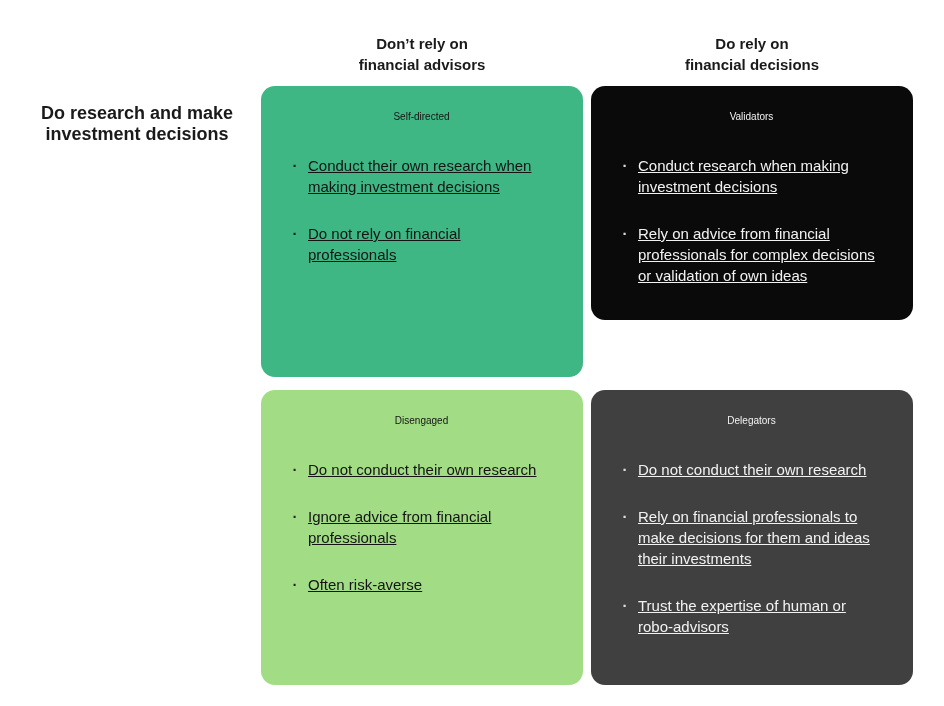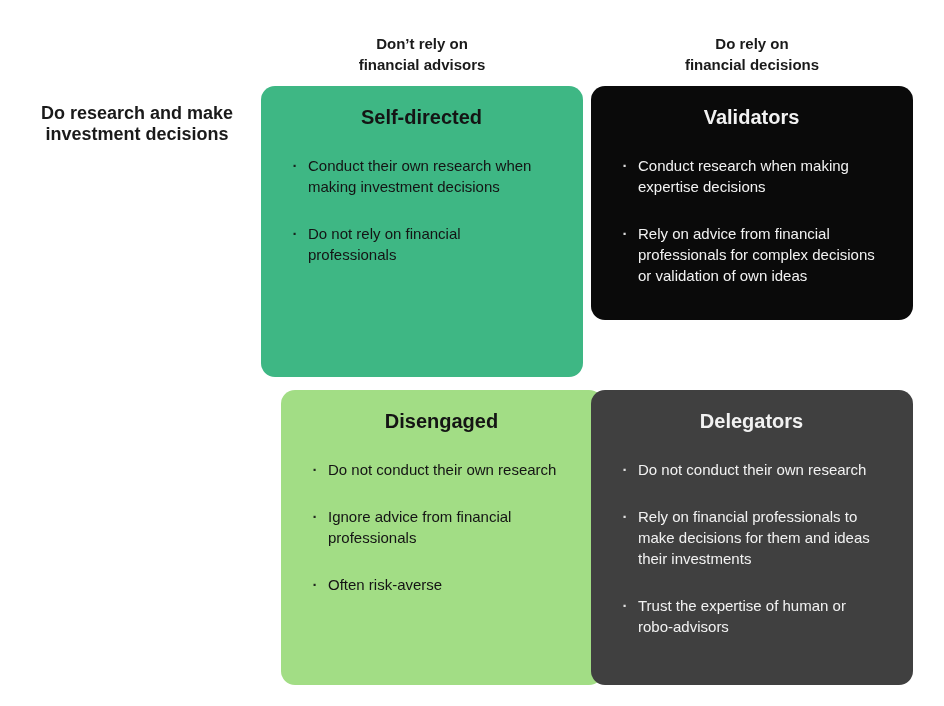--- a/index.html
+++ b/index.html
@@ -49,28 +49,28 @@
 
   
   .card {
     position: absolute;
     width: 322px;
     border-radius: 14px;
     padding: 16px 18px 16px 17px;
   }
   .card.tl { left: 253px; top: 78px;  height: 291px; }
   .card.tr { left: 583px; top: 78px;  height: 234px; }
-  .card.bl { left: 253px; top: 382px; height: 295px; margin-left: 20px; }
+  .card.bl { left: 253px; top: 382px; height: 295px; }
   .card.br { left: 583px; top: 382px; height: 295px; }
 
   .card-title {
     text-align: center;
-    font-size: 20px;
+    font-size: 10px;
     line-height: 22px;
-    font-weight: bold;
+    font-weight: normal;
     margin-bottom: 11px;
   }
 
   .bullets {
     list-style: none;
     display: flex;
     flex-direction: column;
     gap: 10px;
   }
   .bullet {
@@ -78,21 +78,21 @@
     align-items: flex-start;
     font-size: 15px;
     line-height: 21px;
   }
   .dot {
     flex: 0 0 18px;
     text-align: center;
     opacity: 0.9;
     font-weight: bold;
   }
-  .bullet-text { flex: 1; }
+  .bullet-text { flex: 1; text-decoration: underline; }
 </style>
 </head>
 <body>
 
 <div class="canvas">
 
   <div class="col-header c0">Don’t rely on
 financial advisors</div>
   <div class="col-header c1">Do rely on
 financial decisions</div>
@@ -112,21 +112,21 @@
         <span class="bullet-text">Do not rely on financial professionals</span>
       </li>
     </ul>
   </div>
 
   <div class="card tr" style="background-color: rgb(10, 10, 10); color: rgb(242, 242, 242);">
     <div class="card-title">Validators</div>
     <ul class="bullets">
       <li class="bullet">
         <span class="dot">·</span>
-        <span class="bullet-text">Conduct research when making expertise decisions</span>
+        <span class="bullet-text">Conduct research when making investment decisions</span>
       </li>
       <li class="bullet">
         <span class="dot">·</span>
         <span class="bullet-text">Rely on advice from financial professionals for complex decisions or validation of own ideas</span>
       </li>
     </ul>
   </div>
 
   <div class="card bl" style="background-color: rgb(162, 221, 133); color: rgb(20, 20, 20);">
     <div class="card-title">Disengaged</div>

